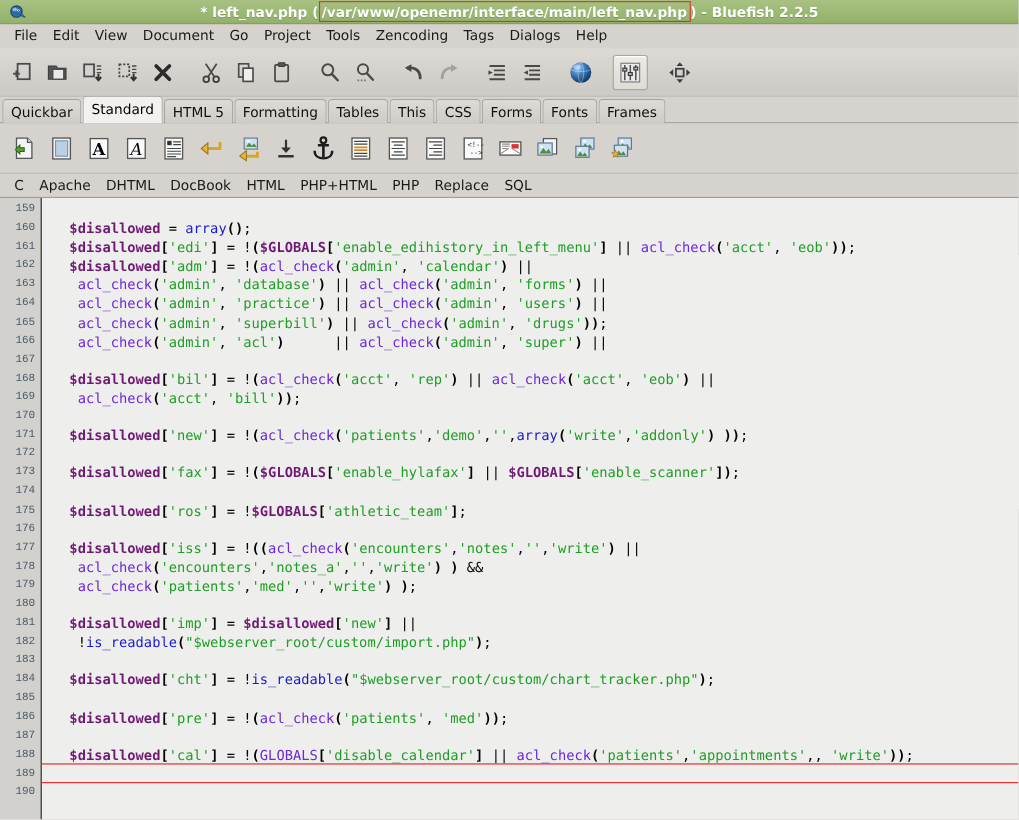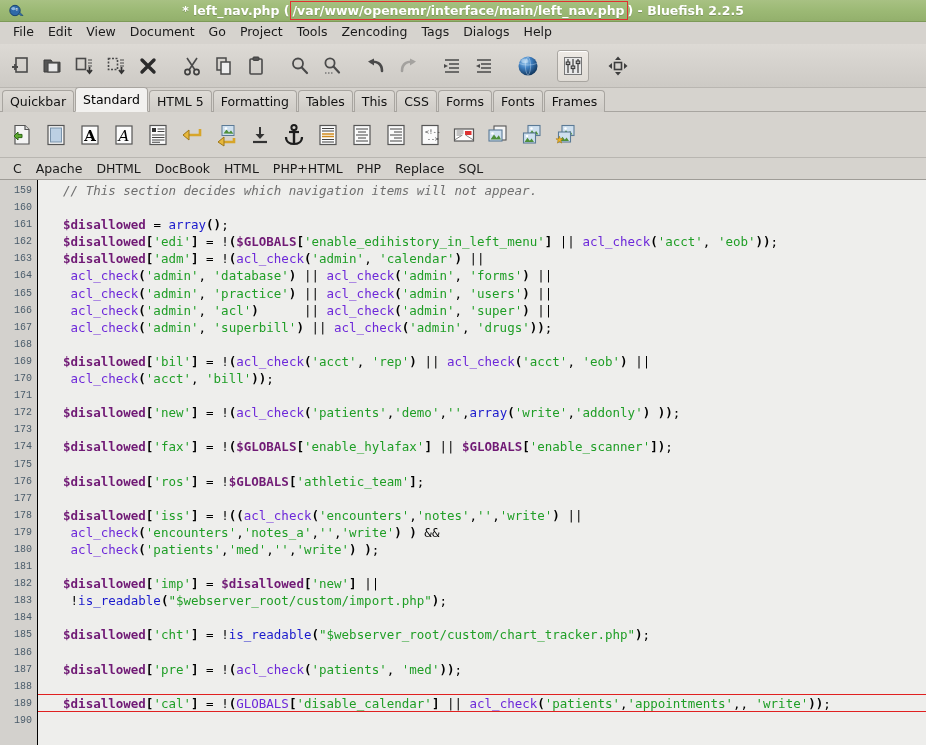--- a/index.html
+++ b/index.html
@@ -521,29 +521,28 @@
         <div class="ln">183</div>
         <div class="ln">184</div>
         <div class="ln">185</div>
         <div class="ln">186</div>
         <div class="ln">187</div>
         <div class="ln">188</div>
         <div class="ln">189</div>
         <div class="ln">190</div>
       </div>
     <div class="codepane" id="codepane">
-      <div class="cl"><span class="c-comment">  // This section decides which navigation items will not appear.</span></div>
         <div class="cl">&nbsp;</div>
         <div class="cl">  <span class="c-var">$disallowed</span> = <span class="c-func">array</span><span class="c-brk">(</span><span class="c-brk">)</span>;</div>
         <div class="cl">  <span class="c-var">$disallowed</span><span class="c-brk">[</span><span class="c-str">'edi'</span><span class="c-brk">]</span> = !<span class="c-brk">(</span><span class="c-var">$GLOBALS</span><span class="c-brk">[</span><span class="c-str">'enable_edihistory_in_left_menu'</span><span class="c-brk">]</span> || <span class="c-plain">acl_check</span><span class="c-brk">(</span><span class="c-str">'acct'</span>, <span class="c-str">'eob'</span><span class="c-brk">)</span><span class="c-brk">)</span>;</div>
         <div class="cl">  <span class="c-var">$disallowed</span><span class="c-brk">[</span><span class="c-str">'adm'</span><span class="c-brk">]</span> = !<span class="c-brk">(</span><span class="c-plain">acl_check</span><span class="c-brk">(</span><span class="c-str">'admin'</span>, <span class="c-str">'calendar'</span><span class="c-brk">)</span> ||</div>
         <div class="cl">   <span class="c-plain">acl_check</span><span class="c-brk">(</span><span class="c-str">'admin'</span>, <span class="c-str">'database'</span><span class="c-brk">)</span> || <span class="c-plain">acl_check</span><span class="c-brk">(</span><span class="c-str">'admin'</span>, <span class="c-str">'forms'</span><span class="c-brk">)</span> ||</div>
         <div class="cl">   <span class="c-plain">acl_check</span><span class="c-brk">(</span><span class="c-str">'admin'</span>, <span class="c-str">'practice'</span><span class="c-brk">)</span> || <span class="c-plain">acl_check</span><span class="c-brk">(</span><span class="c-str">'admin'</span>, <span class="c-str">'users'</span><span class="c-brk">)</span> ||</div>
+        <div class="cl">   <span class="c-plain">acl_check</span><span class="c-brk">(</span><span class="c-str">'admin'</span>, <span class="c-str">'superbill'</span><span class="c-brk">)</span> || <span class="c-plain">acl_check</span><span class="c-brk">(</span><span class="c-str">'admin'</span>, <span class="c-str">'drugs'</span><span class="c-brk">)</span><span class="c-brk">)</span>;</div>
         <div class="cl">   <span class="c-plain">acl_check</span><span class="c-brk">(</span><span class="c-str">'admin'</span>, <span class="c-str">'acl'</span><span class="c-brk">)</span>      || <span class="c-plain">acl_check</span><span class="c-brk">(</span><span class="c-str">'admin'</span>, <span class="c-str">'super'</span><span class="c-brk">)</span> ||</div>
-        <div class="cl">   <span class="c-plain">acl_check</span><span class="c-brk">(</span><span class="c-str">'admin'</span>, <span class="c-str">'superbill'</span><span class="c-brk">)</span> || <span class="c-plain">acl_check</span><span class="c-brk">(</span><span class="c-str">'admin'</span>, <span class="c-str">'drugs'</span><span class="c-brk">)</span><span class="c-brk">)</span>;</div>
         <div class="cl">&nbsp;</div>
         <div class="cl">  <span class="c-var">$disallowed</span><span class="c-brk">[</span><span class="c-str">'bil'</span><span class="c-brk">]</span> = !<span class="c-brk">(</span><span class="c-plain">acl_check</span><span class="c-brk">(</span><span class="c-str">'acct'</span>, <span class="c-str">'rep'</span><span class="c-brk">)</span> || <span class="c-plain">acl_check</span><span class="c-brk">(</span><span class="c-str">'acct'</span>, <span class="c-str">'eob'</span><span class="c-brk">)</span> ||</div>
         <div class="cl">   <span class="c-plain">acl_check</span><span class="c-brk">(</span><span class="c-str">'acct'</span>, <span class="c-str">'bill'</span><span class="c-brk">)</span><span class="c-brk">)</span>;</div>
         <div class="cl">&nbsp;</div>
         <div class="cl">  <span class="c-var">$disallowed</span><span class="c-brk">[</span><span class="c-str">'new'</span><span class="c-brk">]</span> = !<span class="c-brk">(</span><span class="c-plain">acl_check</span><span class="c-brk">(</span><span class="c-str">'patients'</span>,<span class="c-str">'demo'</span>,<span class="c-str">''</span>,<span class="c-func">array</span><span class="c-brk">(</span><span class="c-str">'write'</span>,<span class="c-str">'addonly'</span><span class="c-brk">)</span> <span class="c-brk">)</span><span class="c-brk">)</span>;</div>
         <div class="cl">&nbsp;</div>
         <div class="cl">  <span class="c-var">$disallowed</span><span class="c-brk">[</span><span class="c-str">'fax'</span><span class="c-brk">]</span> = !<span class="c-brk">(</span><span class="c-var">$GLOBALS</span><span class="c-brk">[</span><span class="c-str">'enable_hylafax'</span><span class="c-brk">]</span> || <span class="c-var">$GLOBALS</span><span class="c-brk">[</span><span class="c-str">'enable_scanner'</span><span class="c-brk">]</span><span class="c-brk">)</span>;</div>
         <div class="cl">&nbsp;</div>
         <div class="cl">  <span class="c-var">$disallowed</span><span class="c-brk">[</span><span class="c-str">'ros'</span><span class="c-brk">]</span> = !<span class="c-var">$GLOBALS</span><span class="c-brk">[</span><span class="c-str">'athletic_team'</span><span class="c-brk">]</span>;</div>
         <div class="cl">&nbsp;</div>

